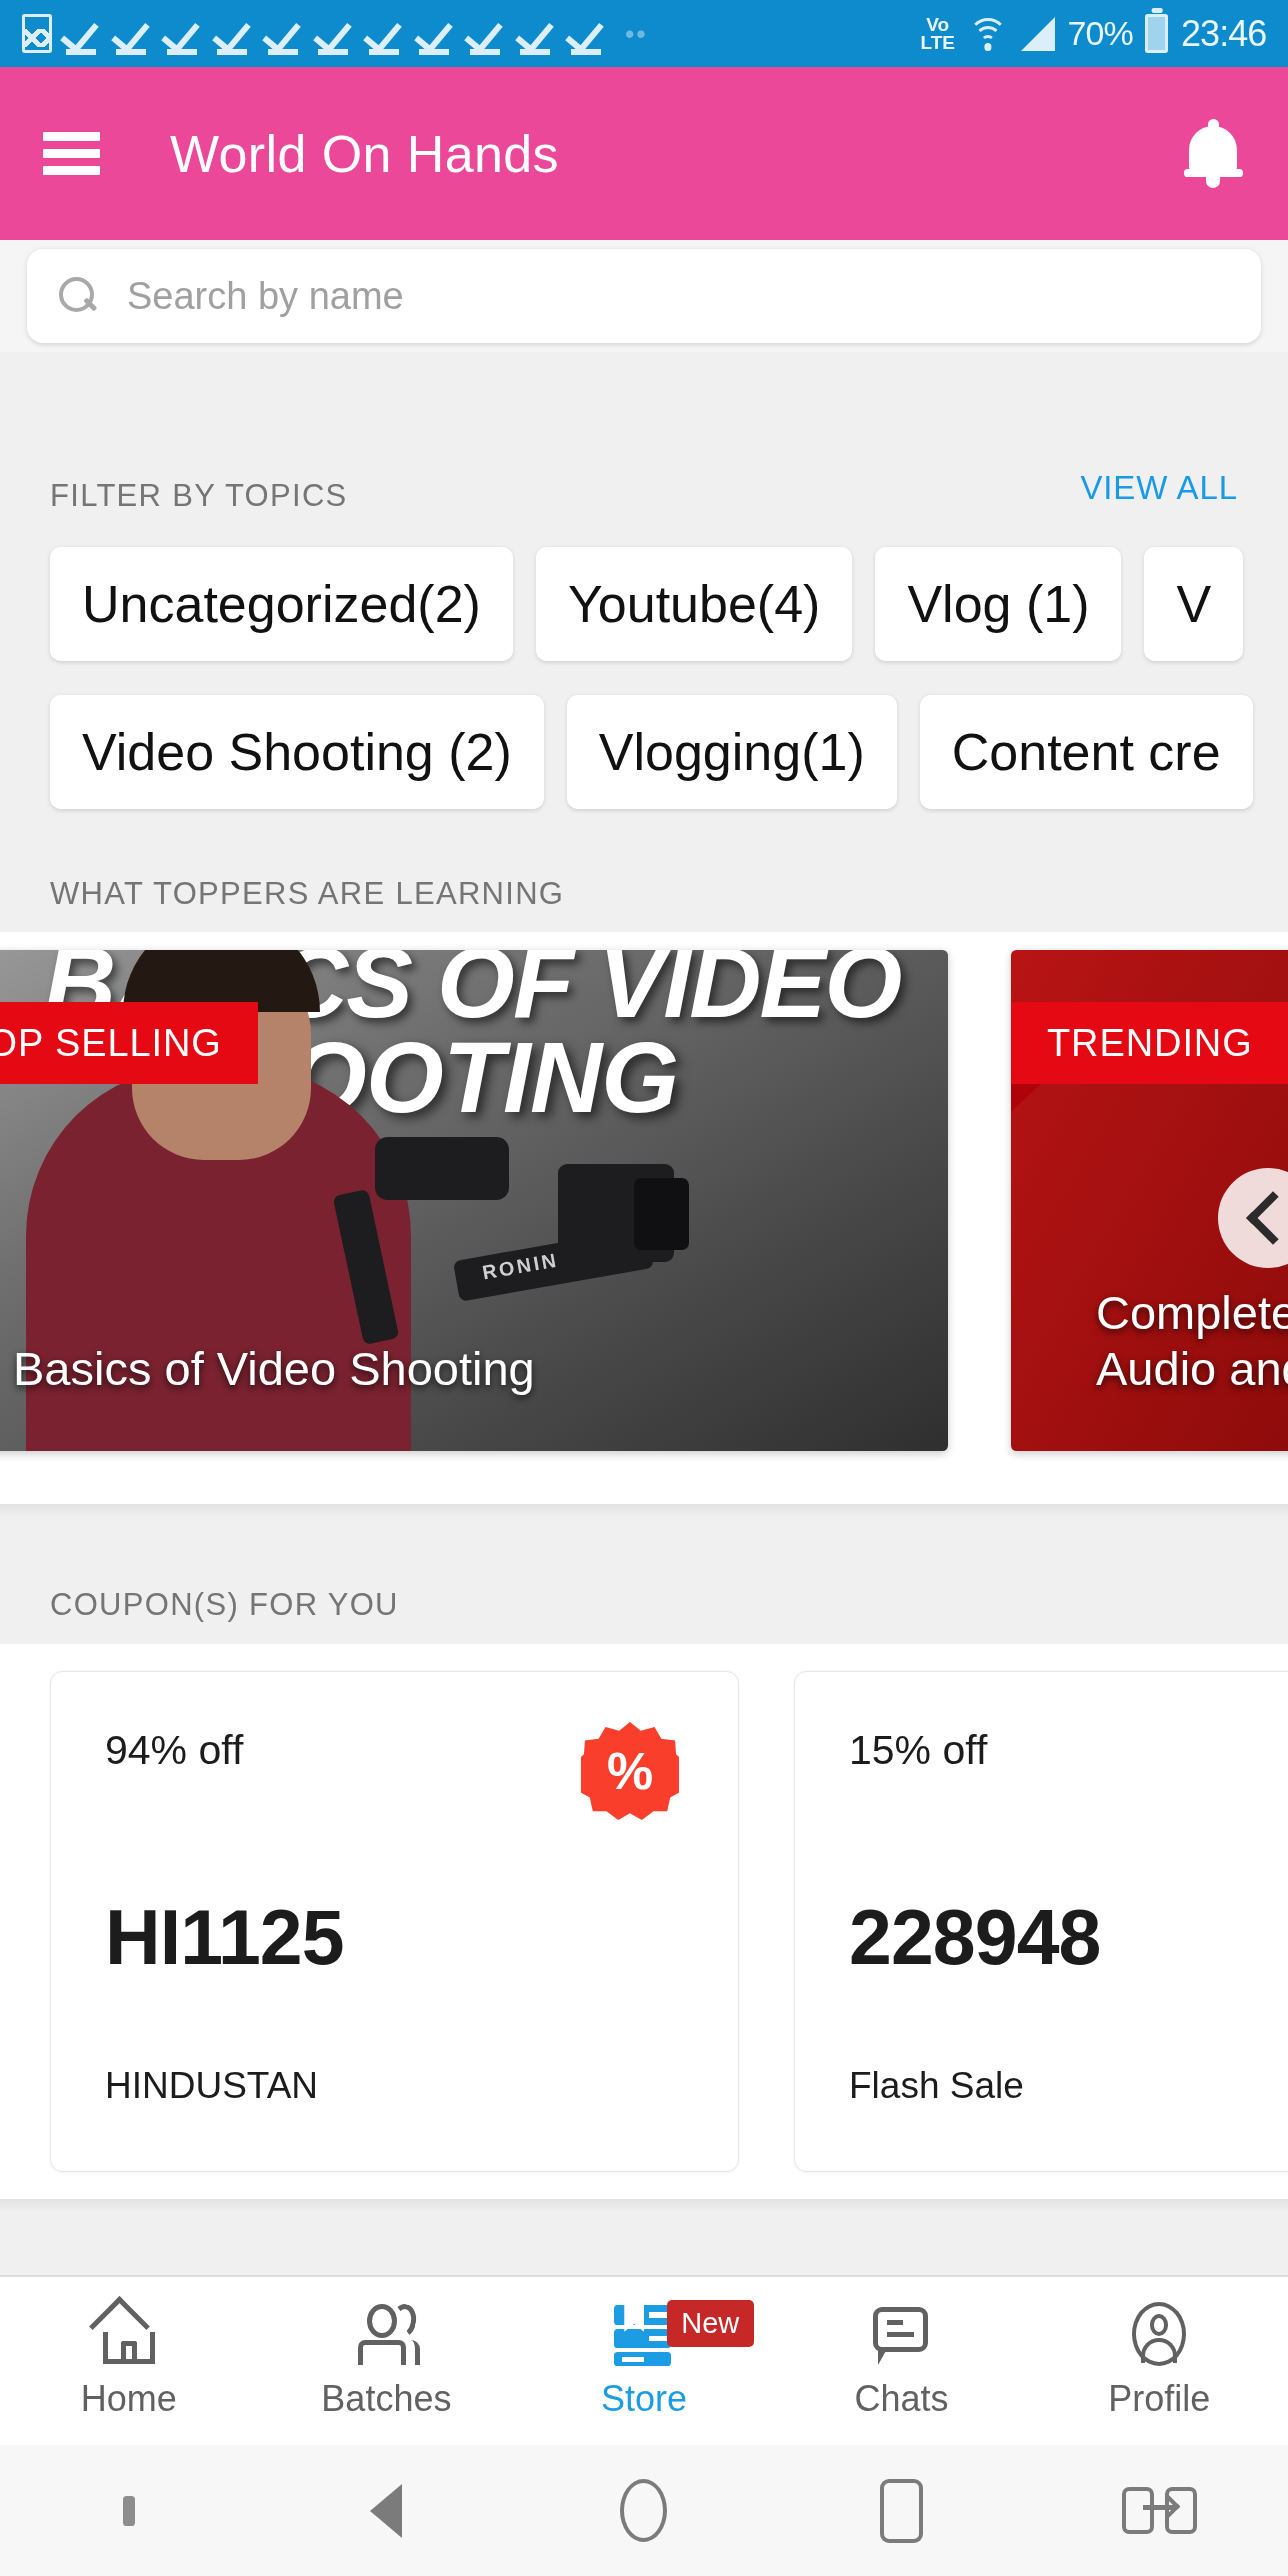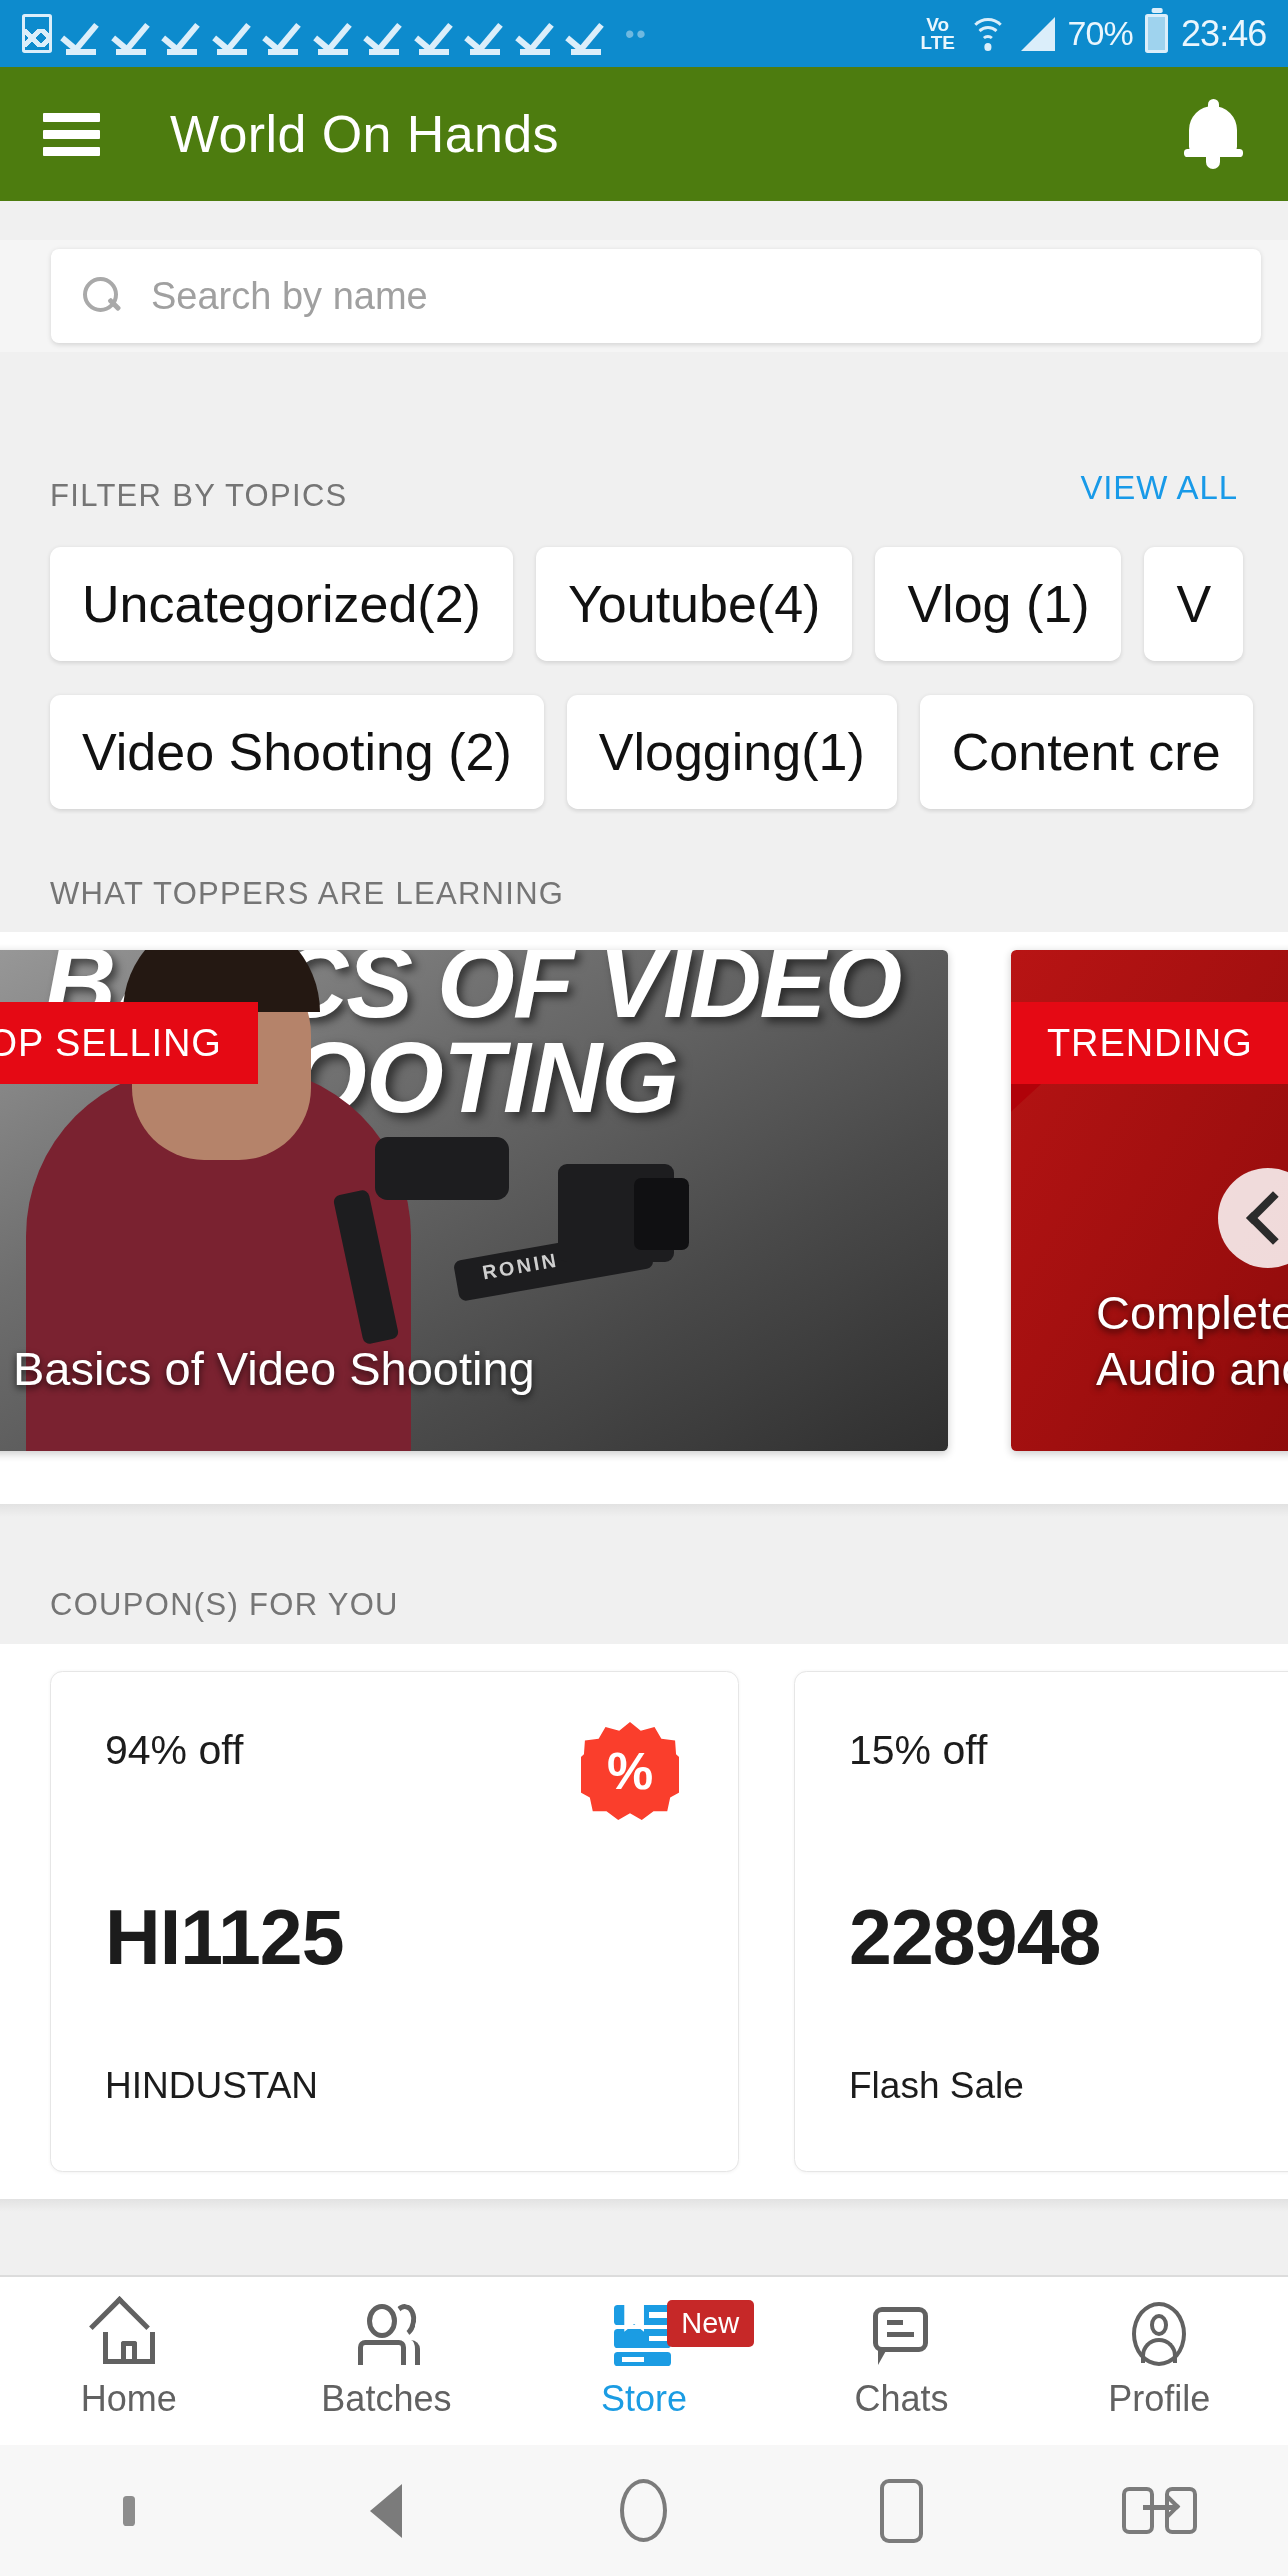--- a/index.html
+++ b/index.html
@@ -44,38 +44,38 @@
   .sb-wifi i:nth-child(3){ width:14.3px; height:14.3px; top:18px; }
   .sb-wifi b { position:absolute; left:50%; bottom:0; transform:translateX(-50%); width:7.2px; height:7.2px; border-radius:50%; background:#dbeefa; }
   .sb-signal { width:0; height:0; border-left:34px solid transparent; border-bottom:34px solid #dbeefa; }
   .sb-batt-text { color:#eaf6fd; font-size:34px; font-weight:400; letter-spacing:-0.9px; }
   .sb-batt { width:23px; height:39px; border:3.6px solid #dbeefa; border-radius:2.7px; background:#9fd3ee; position:relative; }
   .sb-batt::before { content:""; position:absolute; top:-9px; left:50%; transform:translateX(-50%); width:10.7px; height:5.4px; background:#dbeefa; border-radius:1.8px; }
   .sb-time { color:#eaf6fd; font-size:36px; letter-spacing:-0.9px; }
 
   
   .appbar {
-    position:absolute; top:67px; left:0; width:1288px; height:134px;
-    background:#4d7c0f; display:flex; align-items:center; padding:0 43px;
+    position:absolute; top:67px; left:0; width:1288px; height:173px;
+    background:#ec4899; display:flex; align-items:center; padding:0 43px;
   }
   .hamburger { width:57px; height:43px; display:flex; flex-direction:column; justify-content:space-between; cursor:pointer; }
   .hamburger span { display:block; height:9px; background:#fff; border-radius:0.9px; }
   .app-title { color:#fff; font-size:52px; margin-left:70px; font-weight:400; letter-spacing:0.4px; }
   .bell { margin-left:auto; width:63px; height:70px; position:relative; }
   .bell-body { position:absolute; left:7.2px; top:7.2px; width:48px; height:48px; background:#fff; border-radius:24px 24px 7.2px 7.2px; }
   .bell-top { position:absolute; left:26px; top:0; width:10.7px; height:14.3px; background:#fff; border-radius:5.4px; }
   .bell-base { position:absolute; left:1.8px; top:50px; width:59px; height:8px; background:#fff; border-radius:3.6px; }
   .bell-clap { position:absolute; left:24px; top:57px; width:14.3px; height:12.5px; background:#fff; border-radius:0 0 7.2px 7.2px; }
 
   
   .searchwrap { position:absolute; top:240px; left:0; width:1288px; height:112px; background:#f5f5f5; display:flex; align-items:center; padding:0 27px; }
   .searchbox {
-    width:100%; height:94px; background:#fff; border-radius:8px;
+    width:100%; height:94px; background:#fff; border-radius:16px;
     box-shadow:0 1.8px 5.4px rgba(0,0,0,0.13);
-    display:flex; align-items:center; padding:0 32px;margin-left:24px;
+    display:flex; align-items:center; padding:0 32px;
   }
   .search-icon { width:39px; height:39px; position:relative; flex:none; }
   .search-icon::before{ content:""; position:absolute; left:0; top:0; width:27px; height:27px; border:4.5px solid #a9a9a9; border-radius:50%; }
   .search-icon::after{ content:""; position:absolute; left:24px; top:25px; width:15px; height:4.5px; background:#a9a9a9; transform:rotate(45deg); border-radius:1.8px; }
   .search-placeholder { color:#a0a0a0; font-size:38px; margin-left:29px; }
 
   
   .filter-head { position:absolute; top:447px; left:0; width:1288px; height:81px; display:flex; align-items:center; padding:0 50px; }
   .section-label { color:#757575; font-size:31px; letter-spacing:1.3px;margin-top:16px; }
   .view-all { margin-left:auto; color:#189ae8; font-size:33px; letter-spacing:0.9px; }

